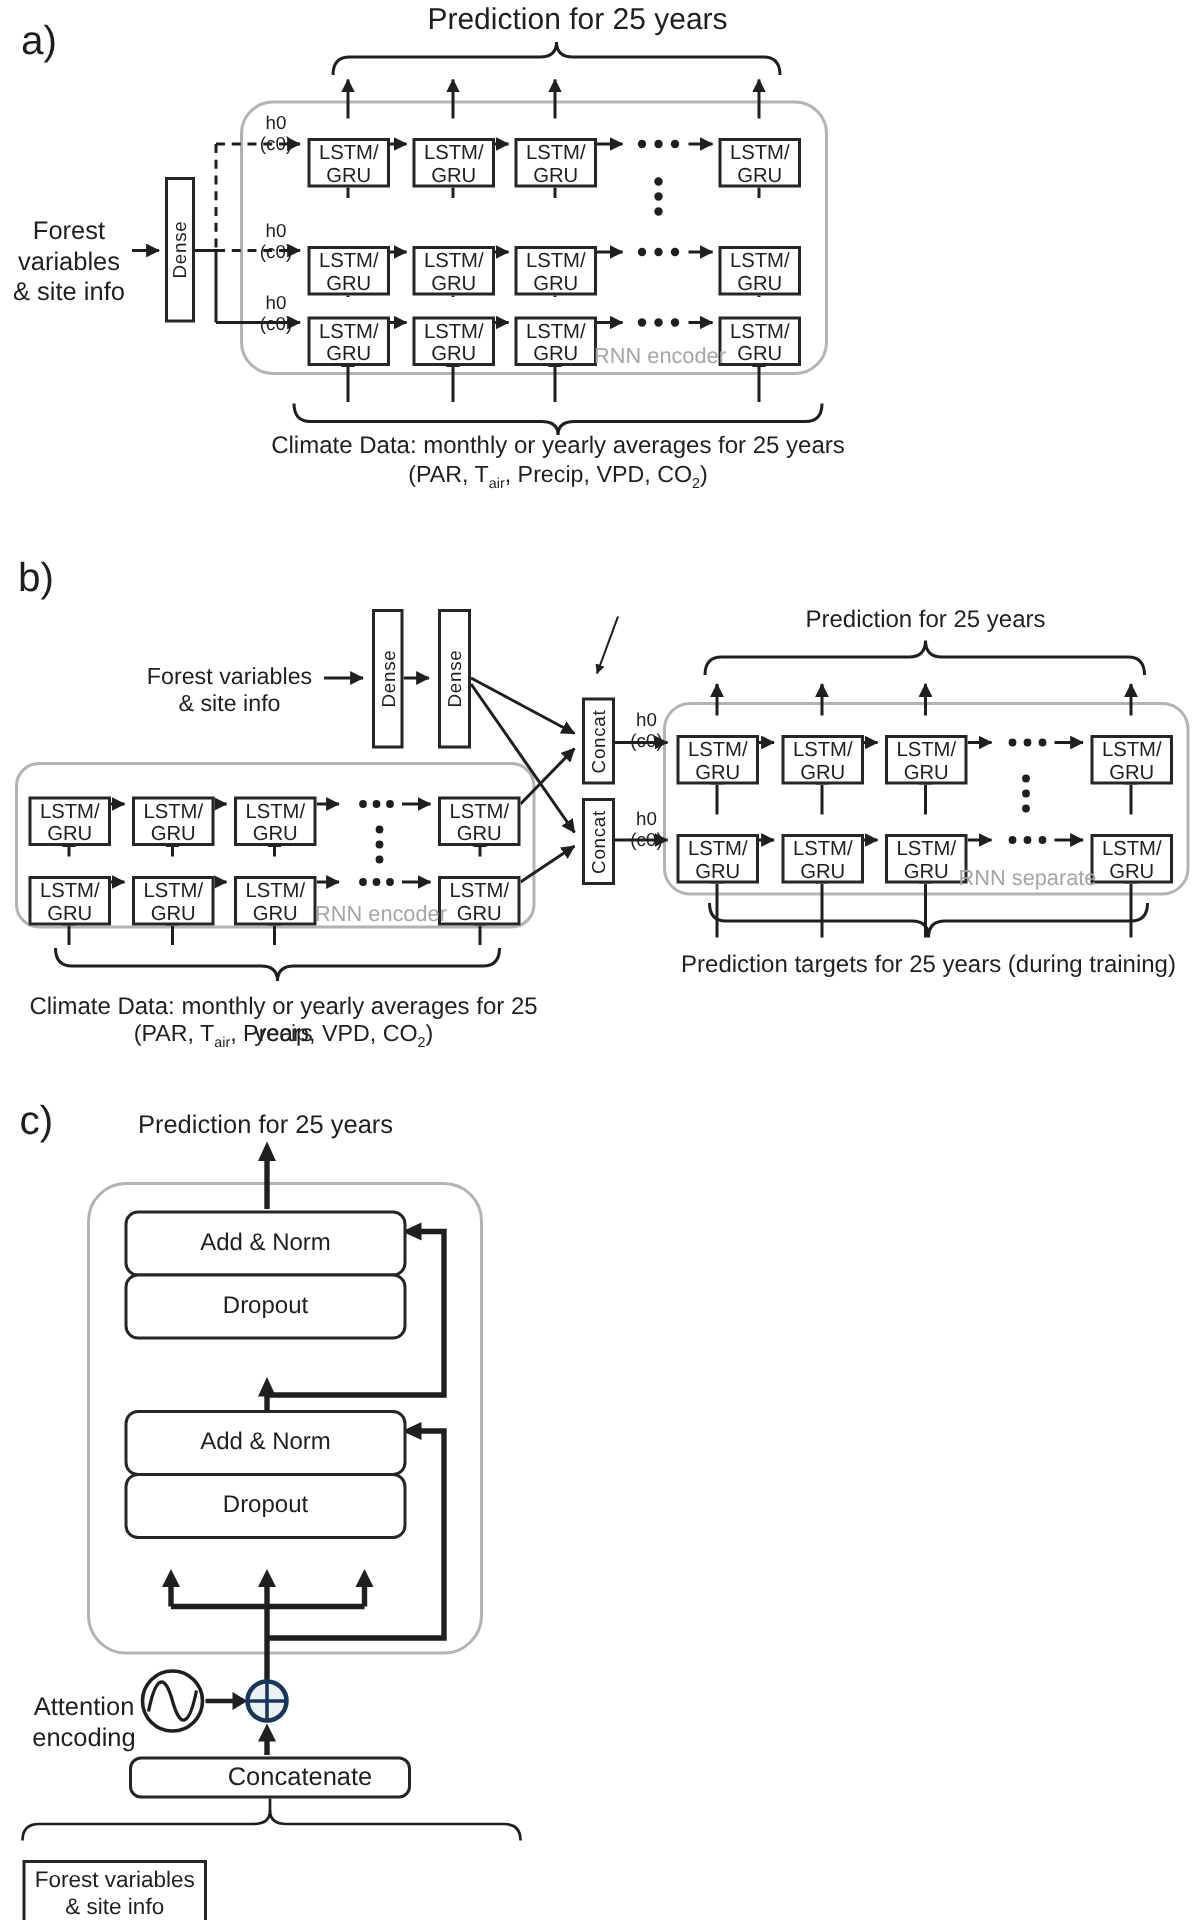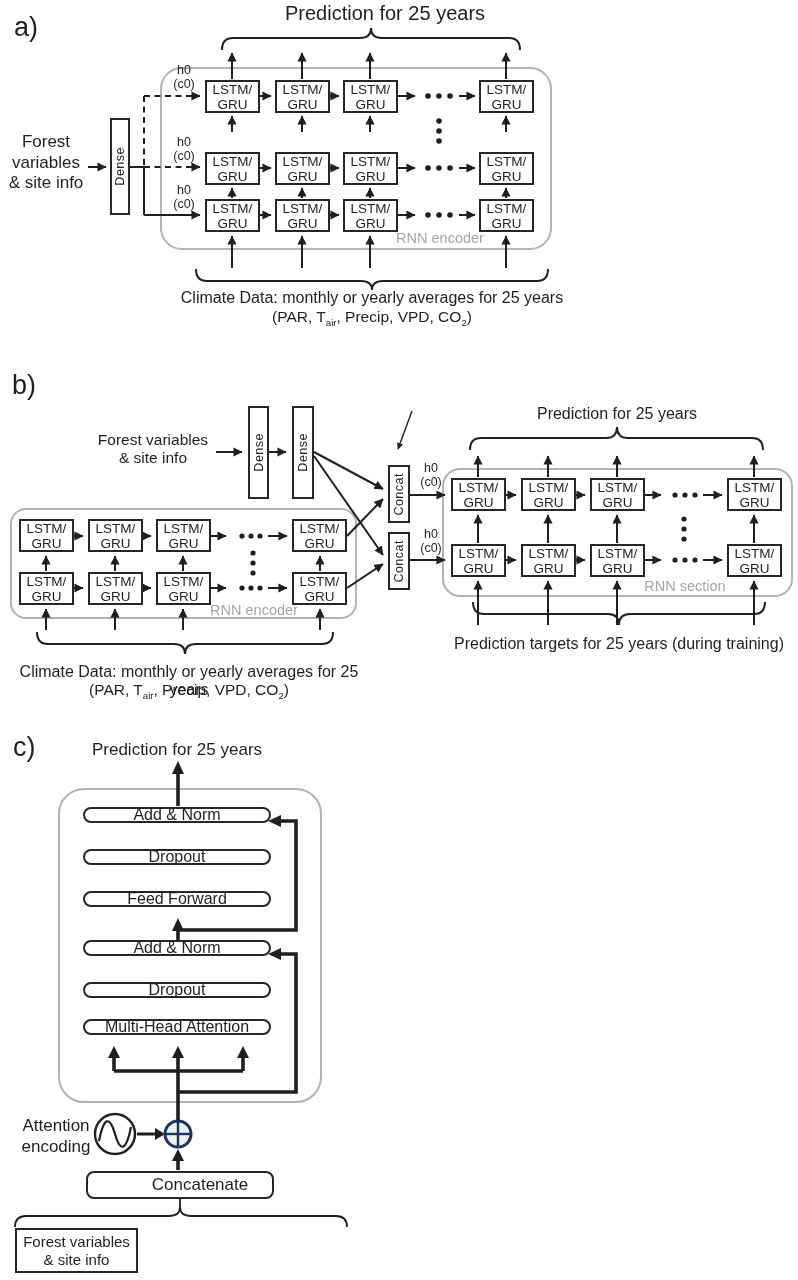--- a/index.html
+++ b/index.html
@@ -5,24 +5,24 @@
   html,body{margin:0;padding:0;background:#fff;}
   #stage{position:relative;width:798px;height:1280px;background:#fff;overflow:hidden;
          font-family:"Liberation Sans","DejaVu Sans",sans-serif;color:#1f1f1f;}
   .frame{position:absolute;border:2px solid #b3b3b3;border-radius:22px;background:#fff;z-index:1;box-sizing:border-box;}
   #connector-layer{position:absolute;left:0;top:0;z-index:2;pointer-events:none;}
   .box{position:absolute;background:#fff;border:2px solid #262626;display:flex;align-items:center;justify-content:center;
        text-align:center;box-sizing:border-box;z-index:3;}
   .lstm{width:55px;height:33px;font-size:13.5px;line-height:15px;}
   .vbox{font-size:12.5px;}
   .vtext{writing-mode:vertical-rl;transform:rotate(180deg);letter-spacing:0.5px;}
-  .cbox{left:83px;width:188px;height:16px;border-radius:9px;font-size:16px;}
+  .cbox{left:83px;width:188px;height:44px;border-radius:9px;font-size:16px;}
   .txt{position:absolute;z-index:3;color:#1f1f1f;}
   .center{text-align:center;}
-  .pre{white-space:pre-line;}
+  .pre{white-space:pre-line;margin-top:12px;}
   .muted{color:#a6a6a6;}
   .panel-label{font-size:27px;}
   sub{font-size:62%;line-height:0;}
 </style>
 </head>
 <body>
 
 <div id="stage">
 
   <div class="frame" style="left:160px;top:67px;width:392px;height:183px;"></div>
@@ -304,38 +304,36 @@
   <div class="box lstm pre" style="left:727px;top:478px;">LSTM/
 GRU</div>
   <div class="box lstm pre" style="left:451px;top:544px;">LSTM/
 GRU</div>
   <div class="box lstm pre" style="left:521px;top:544px;">LSTM/
 GRU</div>
   <div class="box lstm pre" style="left:590px;top:544px;">LSTM/
 GRU</div>
   <div class="box lstm pre" style="left:727px;top:544px;">LSTM/
 GRU</div>
-  <div class="txt muted center" style="left:630px;width:110px;top:578px;font-size:14.5px;">RNN section</div>
+  <div class="txt muted center" style="left:630px;width:110px;top:578px;font-size:14.5px;">RNN separate</div>
 
   <div class="txt center" style="left:467px;width:300px;top:405px;font-size:16px;">Prediction for 25 years</div>
   <div class="txt center" style="left:419px;width:400px;top:635px;font-size:16px;">Prediction targets for 25 years (during training)</div>
   <div class="txt center" style="left:0px;width:378px;top:663px;font-size:16px;">Climate Data: monthly or yearly averages for 25 years</div>
   <div class="txt center" style="left:0px;width:378px;top:681px;font-size:15.5px;">
     <span>(PAR, T</span><sub>air</sub><span>, Precip, VPD, CO</span><sub>2</sub><span>)</span>
   </div>
 
   <div class="txt panel-label" style="left:13px;top:732px;">c)</div>
   <div class="txt center" style="left:27px;width:300px;top:740px;font-size:17px;">Prediction for 25 years</div>
 
   <div class="box cbox" style="top:807px;">Add &amp; Norm</div>
   <div class="box cbox" style="top:849px;">Dropout</div>
-  <div class="box cbox" style="top:891px;">Feed Forward</div>
   <div class="box cbox" style="top:940px;">Add &amp; Norm</div>
   <div class="box cbox" style="top:982px;">Dropout</div>
-  <div class="box cbox" style="top:1019px;">Multi-Head Attention</div>
 
   <div class="txt center pre" style="left:8px;width:96px;top:1115px;font-size:17px;line-height:21px;">Attention
 encoding</div>
 
   <div class="box" style="left:86px;top:1171px;width:188px;height:28px;border-radius:8px;font-size:17px;padding-left:40px;">Concatenate</div>
 
   <div class="box pre" style="left:15px;top:1228px;width:123px;height:45px;font-size:15px;line-height:18px;">Forest variables
 &amp; site info</div>
 
 </div>

